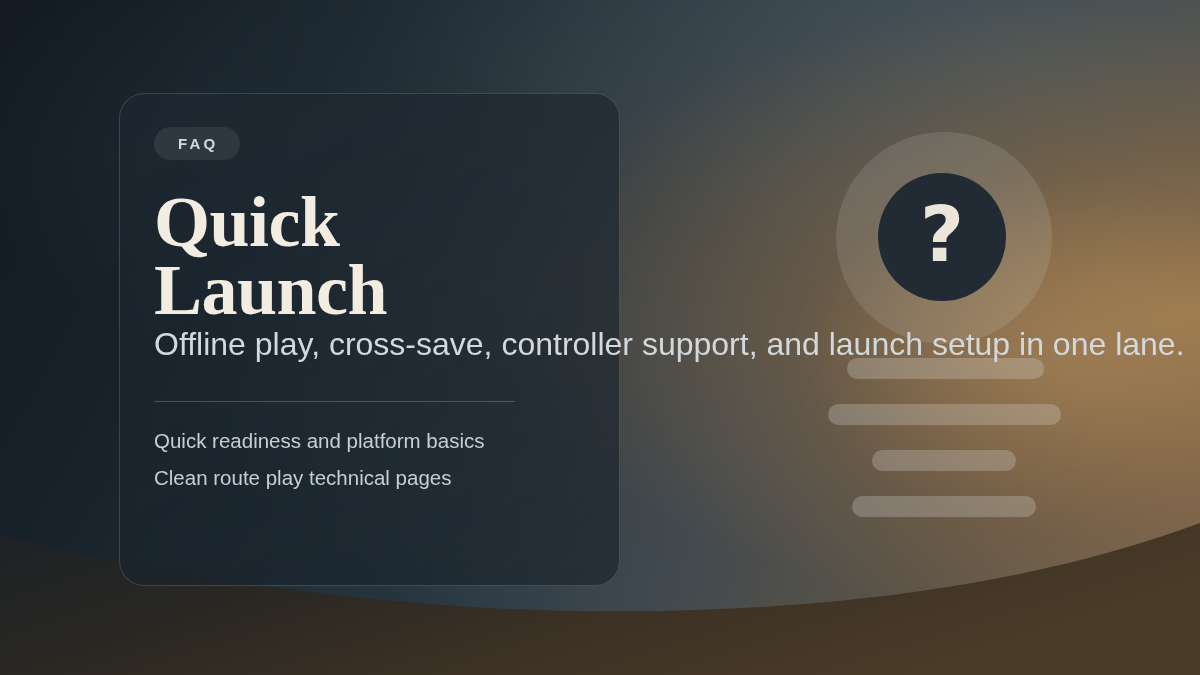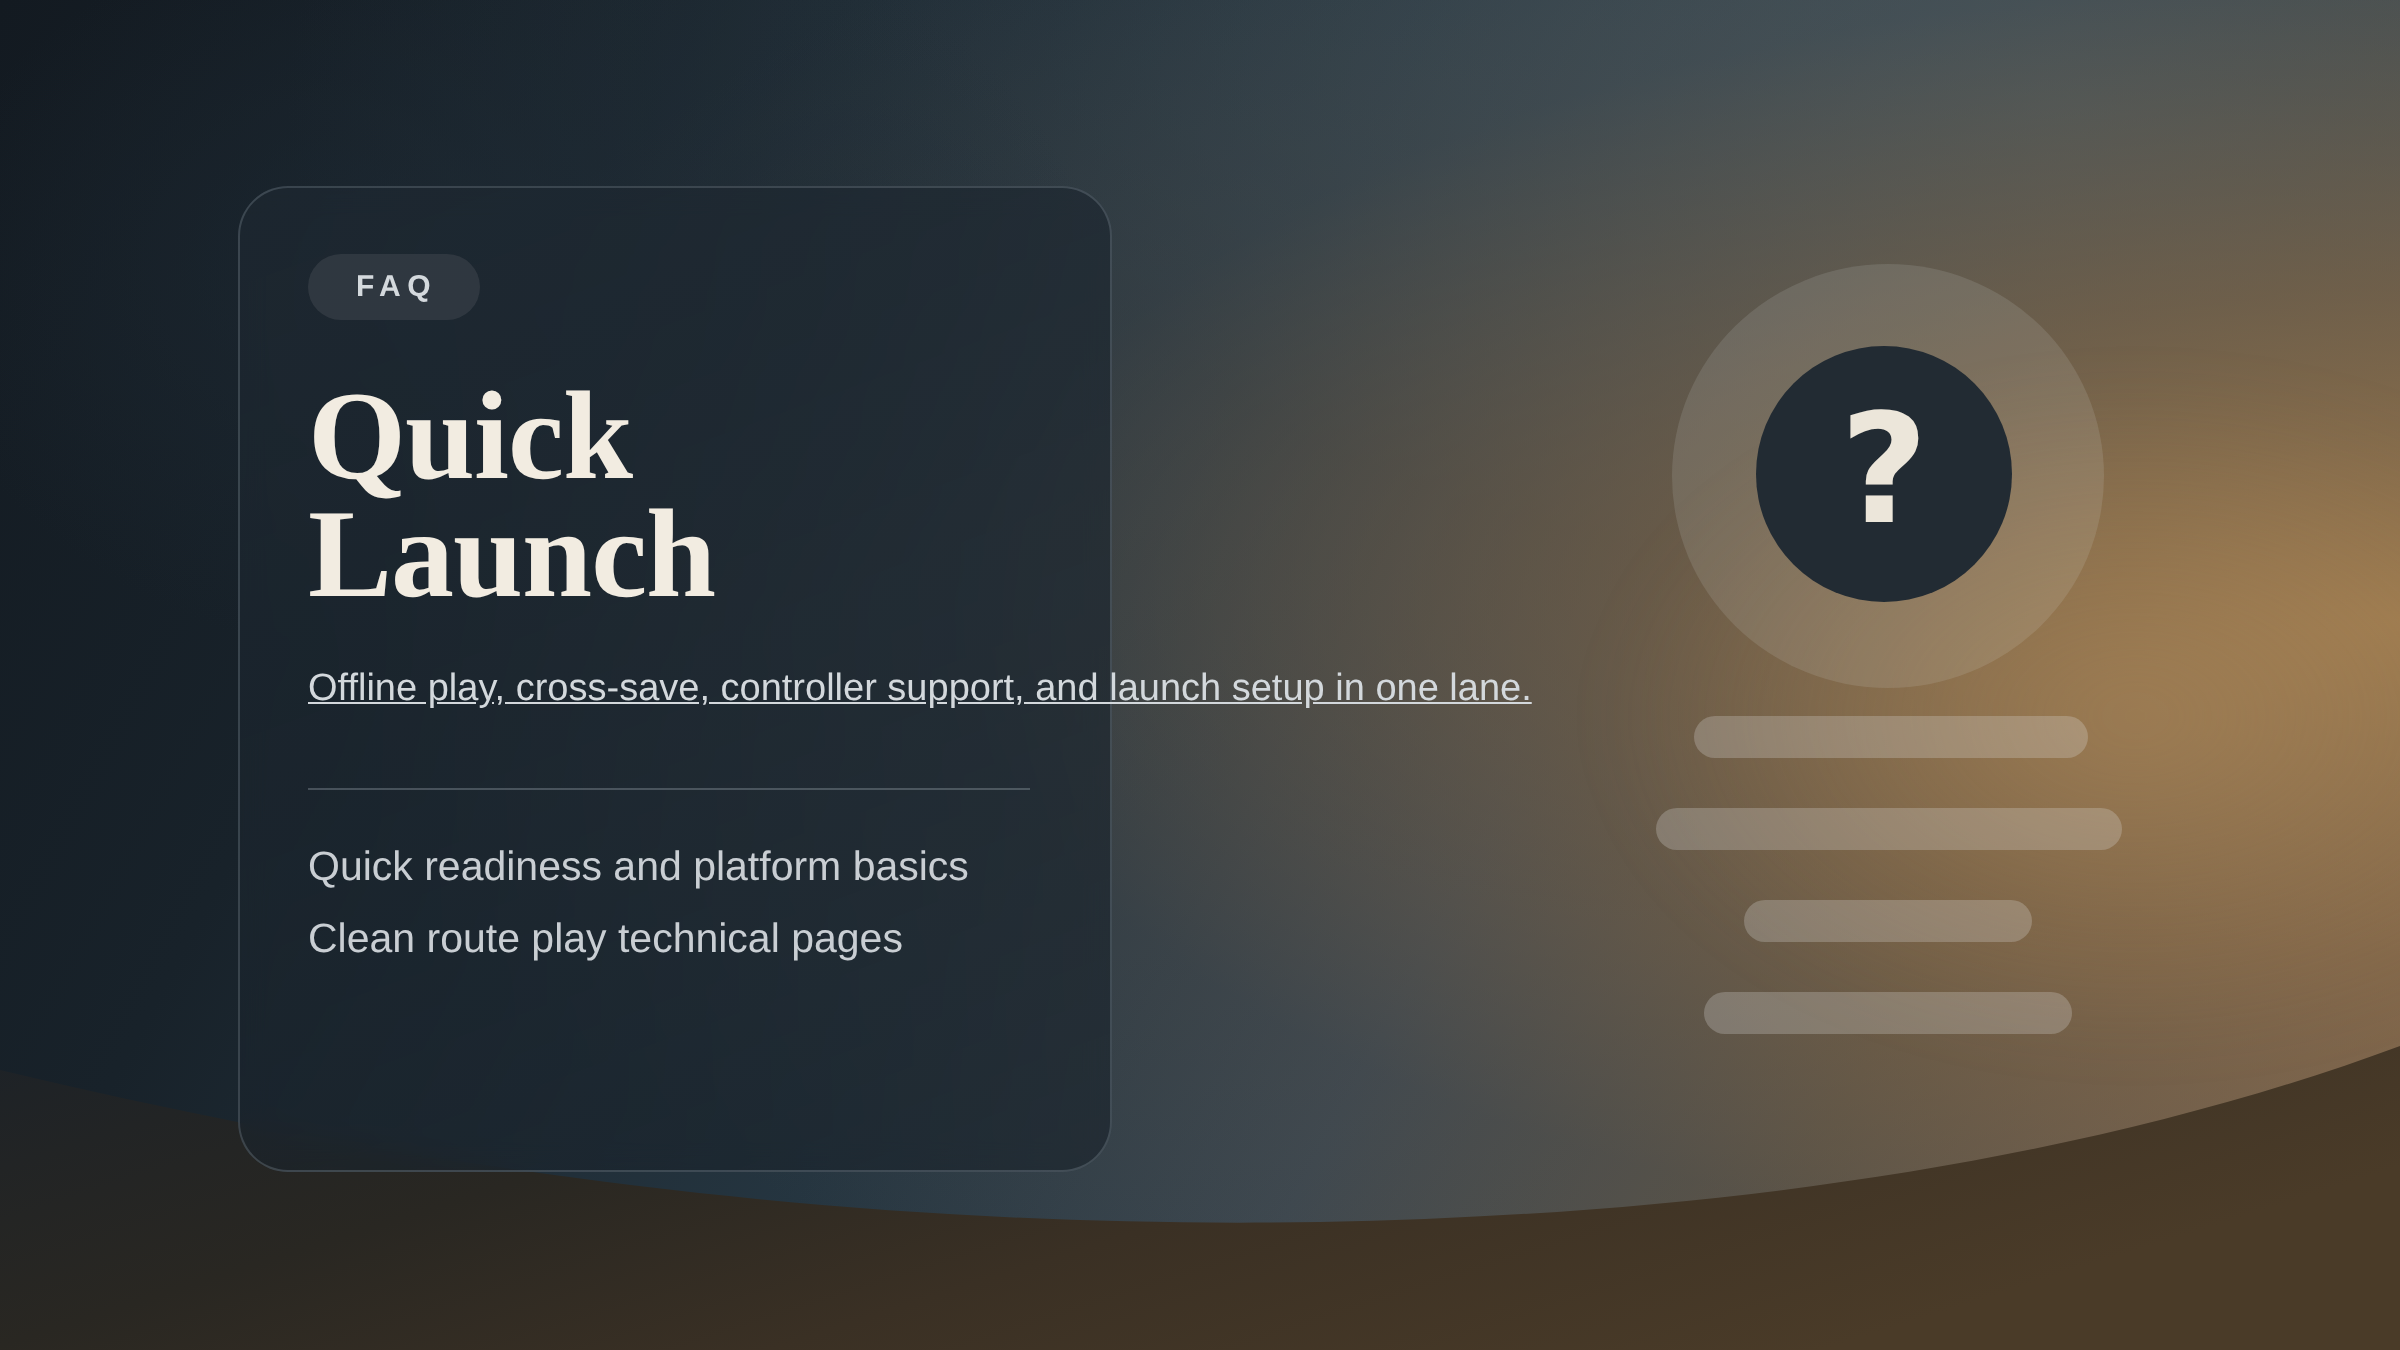--- a/index.html
+++ b/index.html
@@ -72,21 +72,21 @@
   }
   .decor-bar.w1 { width:197px; margin-left:19px; }
   .decor-bar.w2 { width:233px; margin-left:0px; }
   .decor-bar.w3 { width:144px; margin-left:44px; }
   .decor-bar.w4 { width:184px; margin-left:24px; margin-bottom:0; }
 
   
   .card {
     position:absolute;
     left:119px; top:93px;
-    width:437px; height:493px;
+    width:501px; height:493px;
     border-radius:25px;
     background:linear-gradient(160deg, rgba(30,40,49,0.70) 0%, rgba(27,37,46,0.66) 55%, rgba(24,33,41,0.60) 100%);
     border:1px solid rgba(190,205,214,0.20);
     backdrop-filter:blur(7px);
     -webkit-backdrop-filter:blur(7px);
     padding:33px 34px 0 34px;
     overflow:visible;
   }
 
   .badge {
@@ -98,36 +98,34 @@
     letter-spacing:3.2px;
     padding:9px 22px 9px 24px;
     border-radius:18px;
     line-height:1;
   }
 
   .title {
     margin-top:29px;
     font-family:"Liberation Serif", "DejaVu Serif", serif;
     font-weight:700;
-    font-size:63px;
+    font-size:72px;
     line-height:0.94;
     color:#f2ece1;
     letter-spacing:-0.5px;
     white-space:nowrap;
   }
   .title-line { display:block; }
 
   .subtitle {
-    margin-top:26px;
-    font-size:19px;
+    font-size:32px;
     line-height:1.28;
     color:#d3d8dc;
     white-space:nowrap;
     font-weight:400;
-    text-decoration:underline;
   }
 
   .divider {
     margin-top:36px;
     width:361px;
     height:1px;
     background:rgba(200,212,220,0.26);
   }
 
   .bullets {

